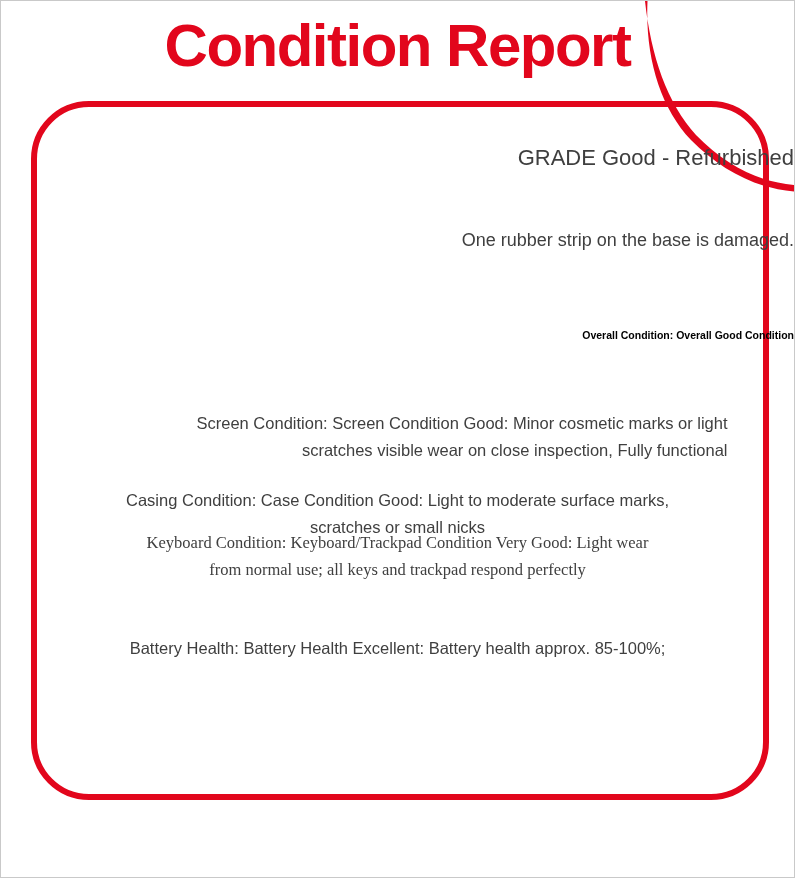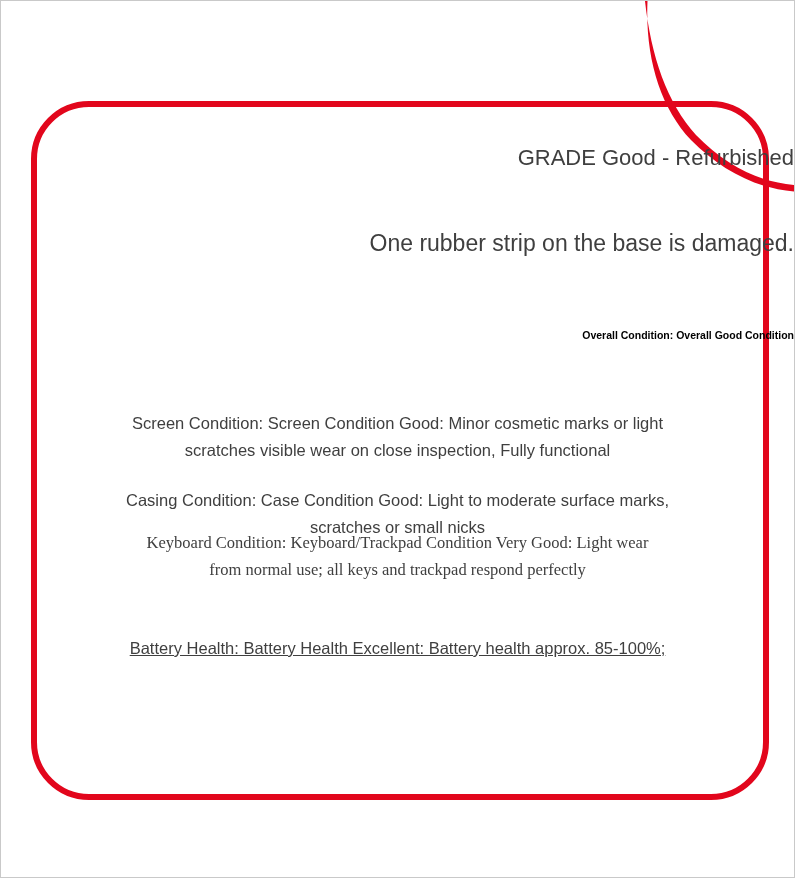--- a/index.html
+++ b/index.html
@@ -61,50 +61,51 @@
     width: 100%;
     text-align: right;
     color: var(--body-text);
   }
   .grade-heading {
     top: 144px;
     font-size: 22px;
   }
   .note-line {
     top: 229px;
-    font-size: 23px;
+    font-size: 18px;
   }
   .overall-line {
     top: 328px;
     font-size: 10.5px;
     font-weight: bold;
     color: var(--overall-text);
     padding-left: 48px;
   }
   .section {
     position: absolute;
     left: 50%;
     transform: translateX(-50%);
     width: 660px;
     text-align: center;
     color: var(--body-text);
     font-size: 16.5px;
     line-height: 27px;
   }
   .section span { display: block; }
-  .section-screen   { top: 409px; }
+  .section-screen   { top: 409px; text-align: right; }
   .section-casing   { top: 486px; }
   .section-keyboard { top: 528px; font-family: Liberation Serif, serif; }
-  .section-battery  { top: 634px; text-decoration: underline; }
+  .section-battery  { top: 634px; }
 </style>
 </head>
 <body>
 
 <div class="page">
 
+  <h1 class="title">Condition Report</h1>
 
   <svg class="swoosh" viewBox="0 0 195 210" aria-hidden="true">
     <path d="M 46,0
              C 52,55 68,102 97,134
              C 127,165 161,181 195,184
              L 195,190.5
              C 158,187.5 122,169.5 92,139
              C 61,106 46,56 48.5,0
              Z"></path>
   </svg>

